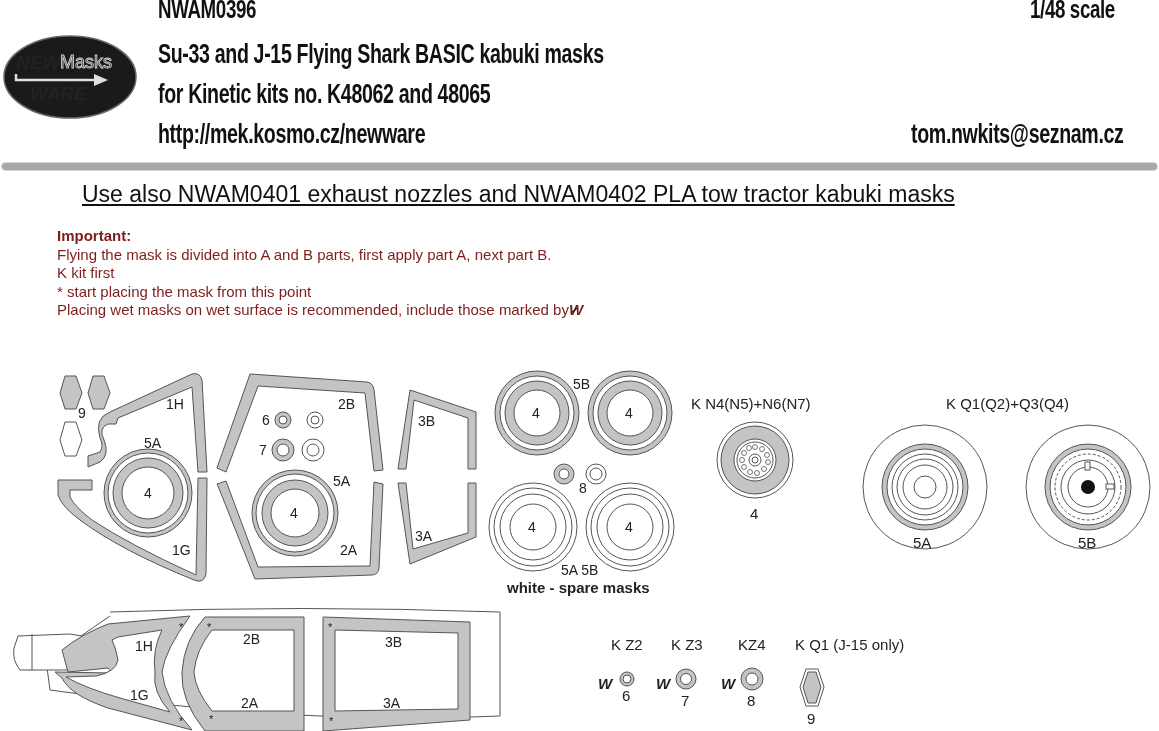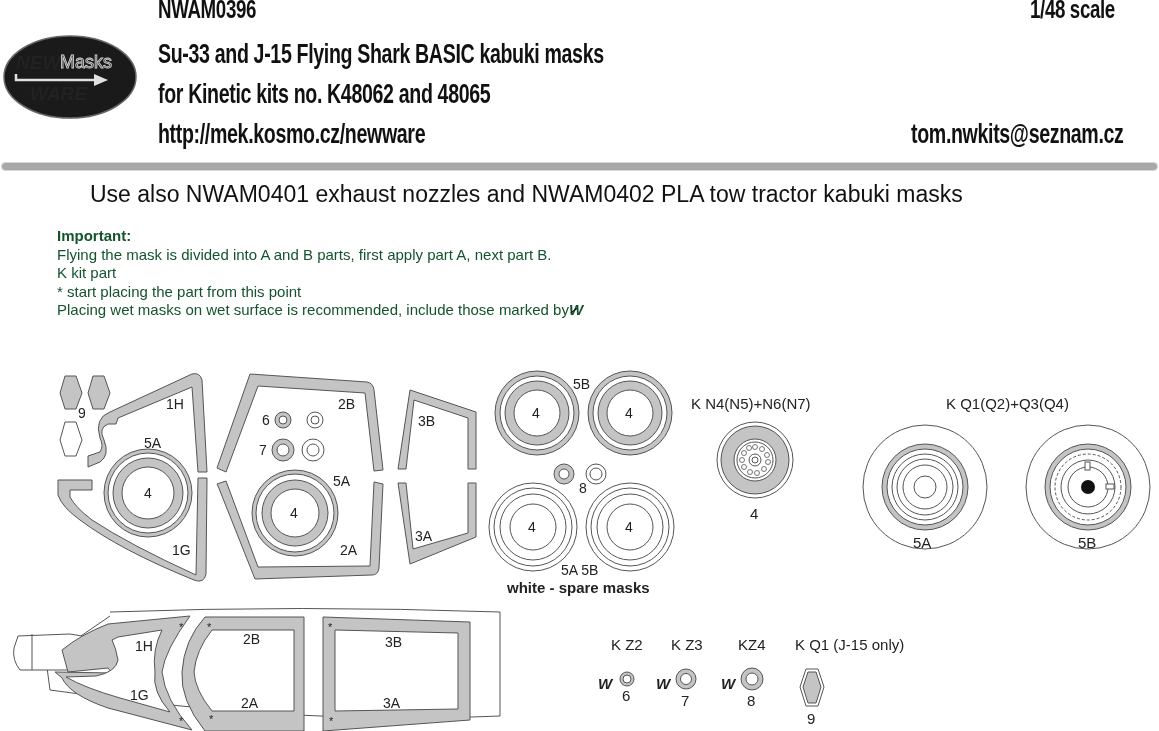--- a/index.html
+++ b/index.html
@@ -6,22 +6,22 @@
     body { width: 1159px; height: 731px; position: relative; overflow: hidden; font-family: "Liberation Sans", sans-serif; color: #111; }
     .cond { font-family: "Liberation Sans", sans-serif; font-weight: bold; transform-origin: left top; letter-spacing: -0.5px; color: #111; position: absolute; white-space: nowrap; }
     #product-code { left: 158px; top: -6px; font-size: 26px; transform: scaleX(0.72); }
     #scale { left: 1030px; top: -6px; font-size: 26px; transform: scaleX(0.72); }
     #title { left: 158px; top: 38px; font-size: 28px; transform: scaleX(0.70); }
     #subtitle { left: 158px; top: 78px; font-size: 28px; transform: scaleX(0.70); }
     #url { left: 158px; top: 118px; font-size: 28px; transform: scaleX(0.70); }
     #email { left: 911px; top: 118px; font-size: 28px; transform: scaleX(0.70); }
     #logo { position: absolute; left: 2px; top: 34px; width: 136px; height: 86px; text-decoration: underline; }
     #divider { position: absolute; left: 1px; top: 162px; width: 1157px; height: 9px; background: #a8a8a8; border-radius: 5px; border: 1px solid #d6d6d6; box-sizing: border-box; }
-    #use-also { position: absolute; left: 90px; top: 181px; font-size: 23px; color: #111; white-space: nowrap; }
-    #notes { position: absolute; left: 57px; top: 227px; font-size: 15px; line-height: 18.6px; color: #14532d; }
+    #use-also { position: absolute; left: 82px; top: 181px; font-size: 23px; color: #111; white-space: nowrap; text-decoration: underline; }
+    #notes { position: absolute; left: 57px; top: 227px; font-size: 15px; line-height: 18.6px; color: #7f1d1d; }
     #notes .heading { font-weight: bold; font-size: 15px; }
     #notes div { white-space: nowrap; }
     .wmark { font-weight: bold; font-style: italic; letter-spacing: -3px; position: relative; }
     .wmark::after { content: ""; position: absolute; left: 1px; right: 2px; top: 50%; border-top: 1px solid #111; transform: rotate(-35deg); }
     #drawing { position: absolute; left: 0; top: 360px; width: 1159px; height: 371px; }
     svg text { font-family: "Liberation Sans", sans-serif; fill: #222; }
   </style>
 </head>
 <body>
 
@@ -45,22 +45,22 @@
 <div id="url" class="cond">http://mek.kosmo.cz/newware</div>
 <div id="email" class="cond">tom.nwkits@seznam.cz</div>
 
 <div id="divider"></div>
 
 <div id="use-also">Use also  NWAM0401 exhaust nozzles and NWAM0402 PLA tow tractor kabuki masks</div>
 
 <div id="notes">
   <div class="heading">Important:</div>
   <div>Flying the mask is divided into A and B parts, first apply part A, next part B.</div>
-  <div>K kit part</div>
-  <div>*  start placing the part from this point</div>
+  <div>K kit first</div>
+  <div>*  start placing the mask from this point</div>
   <div><span>Placing wet masks on wet surface is recommended, include those marked by</span><span class="wmark">W</span></div>
 </div>
 
 <svg id="drawing" viewBox="0 360 1159 371">
   <g fill="#c4c4c4" stroke="#555" stroke-width="1">
 
     <polygon points="65,376 76,376 82,393 76,409 65,409 60,393"></polygon>
     <polygon points="93,376 104,376 110,393 104,409 93,409 88,393"></polygon>
     <polygon points="65,422 76,422 82,440 76,456 65,456 60,440" fill="#fff"></polygon>
 

